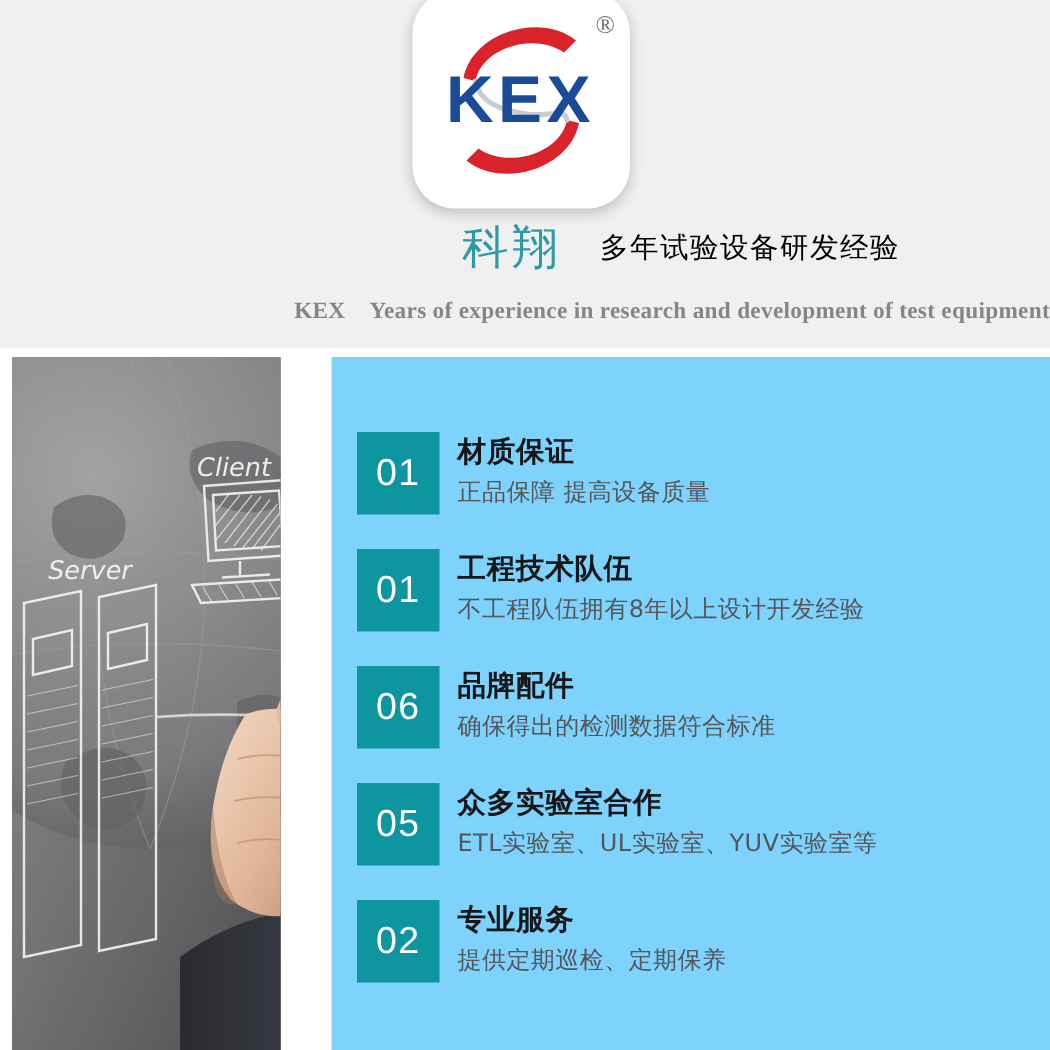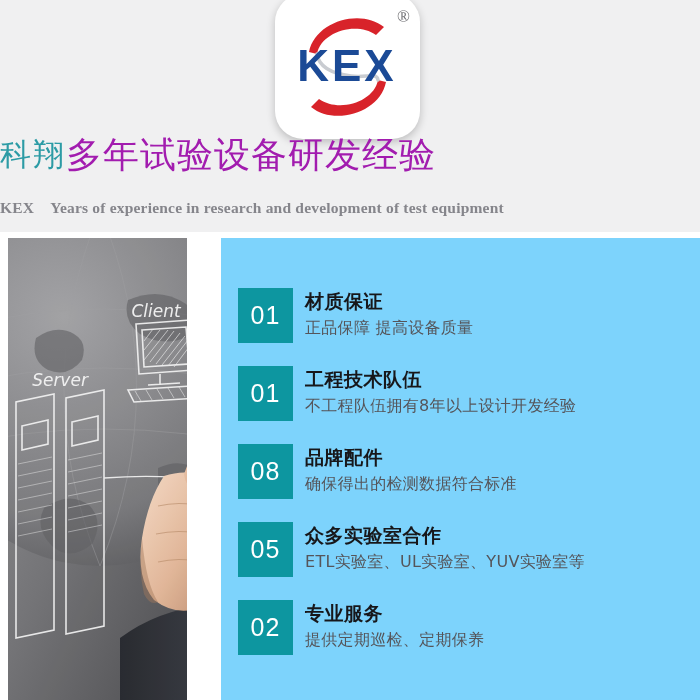--- a/index.html
+++ b/index.html
@@ -55,48 +55,49 @@
     font-family: "Liberation Serif", serif;
     font-size: 17px;
     color: #6e6e72;
     line-height: 1;
   }
 
   
   .headline-row {
     position: absolute;
     left: 0;
-    top: 132px;
+    top: 142px;
     width: 600px;
     height: 46px;
     display: flex;
     align-items: center;
-    justify-content: flex-start;
+    justify-content: flex-end;
   }
   .brand-cn {
     font-size: 31px;
     color: #2c9ba5;
     letter-spacing: 2px;
     font-family: "DejaVu Sans", sans-serif;
     white-space: nowrap;
   }
   .tagline-cn {
-    font-size: 36px;
-    color: #a21caf;
+    margin-left: 26px;
+    font-size: 19px;
+    color: #000000;
     letter-spacing: 1px;
     font-family: "DejaVu Sans", sans-serif;
     white-space: nowrap;
   }
 
   .subline-row {
     position: absolute;
     left: 0;
     top: 199px;
     width: 700px;
-    text-align: left;
+    text-align: right;
   }
   .subline {
     display: inline-block;
     font-family: "Liberation Serif", serif;
     font-weight: bold;
     font-size: 15.5px;
     color: #85858b;
     letter-spacing: 0.2px;
     white-space: nowrap;
   }
@@ -376,21 +377,21 @@
 
       <div class="feature-row" style="top:128px">
         <div class="num-box">01</div>
         <div class="f-text">
           <div class="f-title">工程技术队伍</div>
           <div class="f-desc">不工程队伍拥有8年以上设计开发经验</div>
         </div>
       </div>
 
       <div class="feature-row" style="top:206px">
-        <div class="num-box">08</div>
+        <div class="num-box">06</div>
         <div class="f-text">
           <div class="f-title">品牌配件</div>
           <div class="f-desc">确保得出的检测数据符合标准</div>
         </div>
       </div>
 
       <div class="feature-row" style="top:284px">
         <div class="num-box">05</div>
         <div class="f-text">
           <div class="f-title">众多实验室合作</div>

